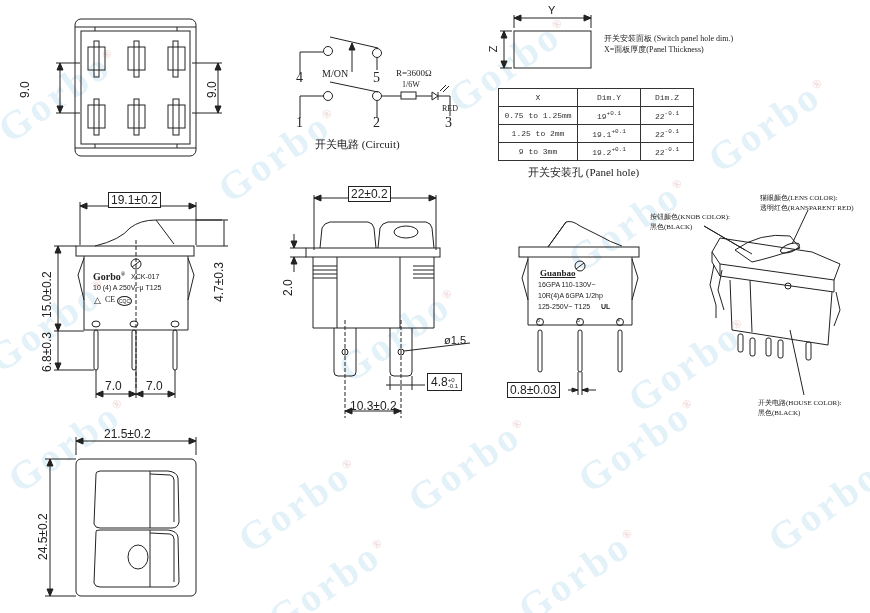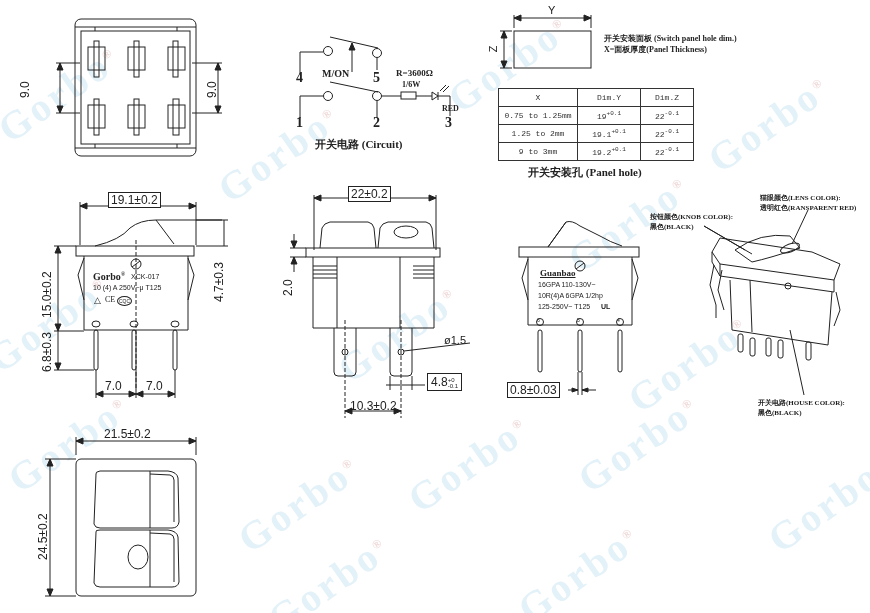--- a/index.html
+++ b/index.html
@@ -1,20 +1,20 @@
 <!DOCTYPE html>
 <html><head>
 <meta charset="utf-8">
 <style>
   html, body { margin:0; padding:0; background:#ffffff; }
   body { width:870px; height:613px; position:relative; overflow:hidden; font-family:"DejaVu Sans", sans-serif; color:#222; }
   svg.main { position:absolute; left:0; top:0; }
   .wm { position:absolute; font-family:"Liberation Serif", serif; font-weight:bold; font-size:40px; color:#e3f1f8; transform:rotate(-35deg); white-space:nowrap; letter-spacing:3px; pointer-events:none; }
   .wm sup { font-size:12px; color:#f0d8d8; }
-  .serif { font-family:"Liberation Serif", serif;font-weight:bold; }
+  .serif { font-family:"Liberation Serif", serif; }
   .sans { font-family:"Liberation Sans", sans-serif; }
   .lbl { position:absolute; white-space:nowrap; }
   .dimbox { position:absolute; border:1px solid #222; background:#fff; font-family:"Liberation Sans", sans-serif; font-size:12px; padding:0 2px; line-height:14px; white-space:nowrap; }
   .vtext { position:absolute; transform:rotate(-90deg); transform-origin:left top; white-space:nowrap; font-family:"Liberation Sans", sans-serif; font-size:12px; }
   table.ph { position:absolute; left:498px; top:88px; border-collapse:collapse; font-family:"Liberation Mono", monospace; font-size:8px; color:#333; }
   table.ph td, table.ph th { border:1px solid #333; height:17px; text-align:center; font-weight:normal; padding:0 3px; }
   table.ph sup { font-size:6px; }
 </style>
 </head>
 <body>

